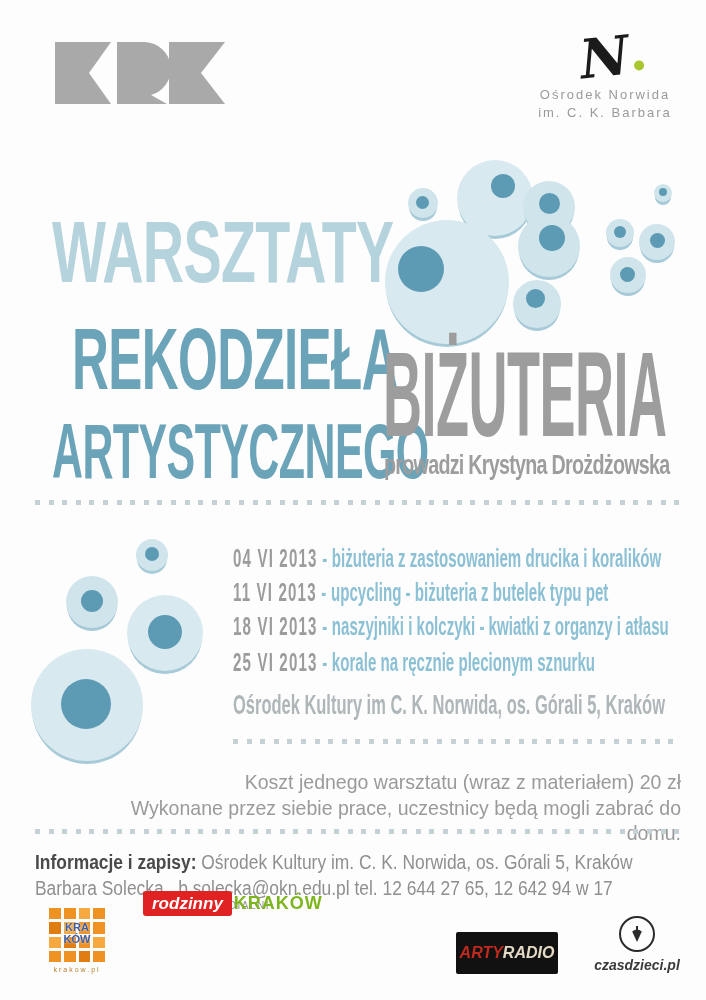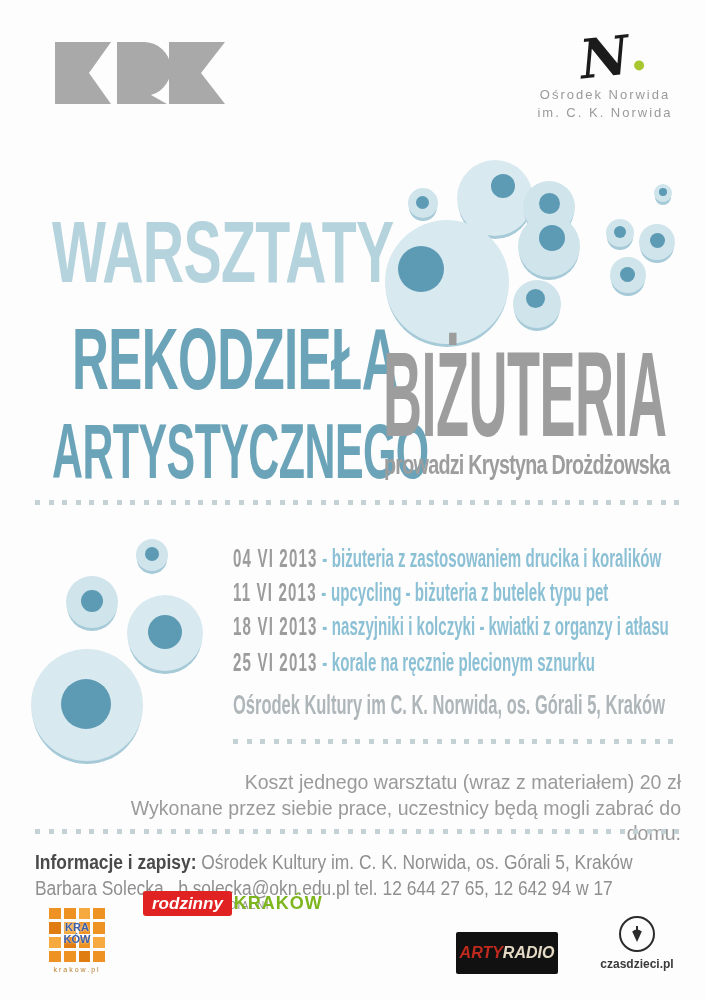--- a/index.html
+++ b/index.html
@@ -79,21 +79,21 @@
 
   #artyradio-logo{position:absolute;left:456px;top:932px;width:102px;height:42px;background:#111;
         border-radius:2px;display:flex;align-items:center;justify-content:center;
         font:bold italic 16px "Liberation Sans",sans-serif;}
   #artyradio-logo .a1{color:#c02a1e;}
   #artyradio-logo .a2{color:#e3d9c4;}
 
   #czasdzieci-logo{position:absolute;left:592px;top:916px;width:90px;text-align:center;}
   #czasdzieci-logo .circ{width:32px;height:32px;border:2.5px solid #2b2b2b;border-radius:50%;
         margin:0 auto;display:flex;align-items:center;justify-content:center;}
-  #czasdzieci-logo .ccap{margin-top:5px;font-weight:bold;font-size:12px;color:#3a3a3a;}
+  #czasdzieci-logo .ccap{margin-top:5px;font-weight:bold;font-size:14px;color:#3a3a3a;font-style:italic;}
 </style>
 </head>
 <body>
 
 <div id="poster">
 
   <div id="krk-logo" aria-label="KRK">
     <svg width="170" height="62" viewBox="0 0 170 62">
       <polygon points="0,0 56,0 34,31 56,62 0,62" fill="#a9a9a9"></polygon>
       <path d="M62,0 h28 a27,27 0 0 1 6,53 l16,9 h-50 z" fill="#a9a9a9"></path>
@@ -101,21 +101,21 @@
     </svg>
   </div>
 
   <div id="norwid">
     <span class="mark">
       <span>N</span>
       <span class="gdot"></span>
     </span>
     <div class="cap">
       <div>Ośrodek Norwida</div>
-      <div>im. C. K. Norwida</div>
+      <div>im. C. K. Barbara</div>
     </div>
   </div>
 
   <div class="bead" style="left:408px;top:188px;width:30px;height:30px">
       <div class="dot" style="left:8px;top:8px;width:13px;height:13px"></div>
     </div>
   <div class="bead big" style="left:457px;top:160px;width:76px;height:76px">
       <div class="dot" style="left:34px;top:14px;width:24px;height:24px"></div>
     </div>
   <div class="bead" style="left:523px;top:181px;width:52px;height:52px">

